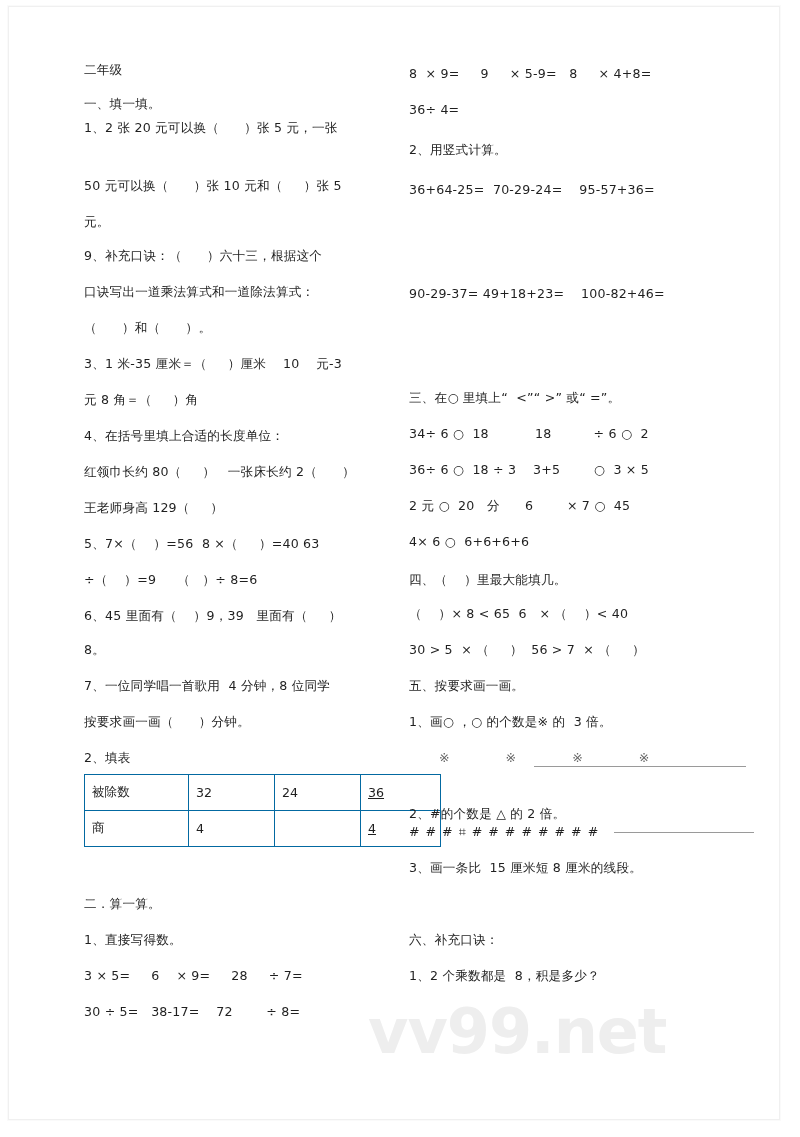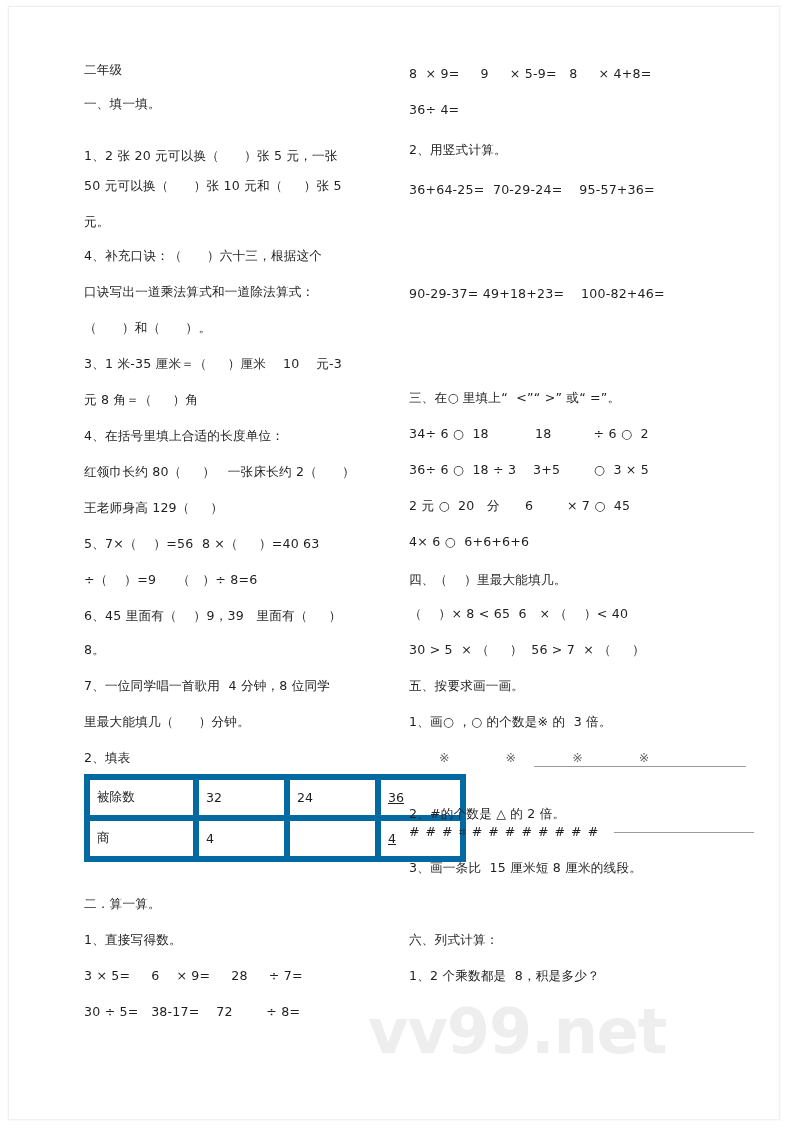--- a/index.html
+++ b/index.html
@@ -48,21 +48,21 @@
   #fill-table {
     position: absolute;
     left: 84px;
     top: 774px;
     width: 324px;
     border-collapse: collapse;
     table-layout: fixed;
     font-size: 12.6px;
   }
   #fill-table td {
-    border: 6px solid #0369a1;
+    border: 1px solid #0369a1;
     height: 35px;
     padding: 0 0 0 7px;
     vertical-align: middle;
     color: #1f1f1f;
     background: transparent;
   }
   #fill-table td.c0 { width: 96px; }
   #fill-table td.c1 { width: 78px; margin-top: 12px; }
   #fill-table td.c2 { width: 78px; }
   #fill-table td.c3 { width: 72px; text-decoration: underline; }
@@ -90,37 +90,37 @@
 </head>
 <body>
 
 <div id="page">
 
   <div id="page-frame"></div>
 
   <div class="col" id="col-left">
     <div class="ln cjk" style="top:64px">二年级</div>
     <div class="ln cjk" style="top:98px">一、填一填。</div>
-    <div class="ln cjk" style="top:150px">1、2 张 20 元可以换（      ）张 5 元，一张</div>
+    <div class="ln cjk" style="top:122px">1、2 张 20 元可以换（      ）张 5 元，一张</div>
     <div class="ln cjk" style="top:180px">50 元可以换（      ）张 10 元和（     ）张 5</div>
     <div class="ln cjk" style="top:216px">元。</div>
-    <div class="ln cjk" style="top:250px">4、补充口诀：（      ）六十三，根据这个</div>
+    <div class="ln cjk" style="top:250px">9、补充口诀：（      ）六十三，根据这个</div>
     <div class="ln cjk" style="top:286px">口诀写出一道乘法算式和一道除法算式：</div>
     <div class="ln cjk" style="top:322px">（      ）和（      ）。</div>
     <div class="ln cjk" style="top:358px">3、1 米-35 厘米＝（     ）厘米    10    元-3</div>
     <div class="ln cjk" style="top:394px">元 8 角＝（     ）角</div>
     <div class="ln cjk" style="top:430px">4、在括号里填上合适的长度单位：</div>
     <div class="ln cjk" style="top:466px">红领巾长约 80（     ）   一张床长约 2（      ）</div>
     <div class="ln cjk" style="top:502px">王老师身高 129（     ）</div>
     <div class="ln cjk" style="top:538px">5、7×（    ）=56  8 ×（     ）=40 63</div>
     <div class="ln cjk" style="top:574px">÷（    ）=9     （   ）÷ 8=6</div>
     <div class="ln cjk" style="top:610px">6、45 里面有（    ）9，39   里面有（     ）</div>
     <div class="ln cjk" style="top:644px">8。</div>
     <div class="ln cjk" style="top:680px">7、一位同学唱一首歌用  4 分钟，8 位同学</div>
-    <div class="ln cjk" style="top:716px">里最大能填几（      ）分钟。</div>
+    <div class="ln cjk" style="top:716px">按要求画一画（      ）分钟。</div>
     <div class="ln cjk" style="top:752px">2、填表</div>
     <div class="ln cjk" style="top:898px">二．算一算。</div>
     <div class="ln cjk" style="top:934px">1、直接写得数。</div>
     <div class="ln" style="top:970px">3 × 5=     6    × 9=     28     ÷ 7=</div>
     <div class="ln" style="top:1006px">30 ÷ 5=   38-17=    72        ÷ 8=</div>
   </div>
 
   <table id="fill-table">
     <tbody>
       <tr>
@@ -151,21 +151,21 @@
     <div class="ln cjk" style="top:536px">4× 6 ○  6+6+6+6</div>
     <div class="ln cjk" style="top:574px">四、（    ）里最大能填几。</div>
     <div class="ln cjk" style="top:608px">（    ）× 8 &lt; 65  6   × （    ）&lt; 40</div>
     <div class="ln cjk" style="top:644px">30 &gt; 5  × （     ）  56 &gt; 7  × （     ）</div>
     <div class="ln cjk" style="top:680px">五、按要求画一画。</div>
     <div class="ln cjk" style="top:716px">1、画○ ，○ 的个数是※ 的  3 倍。</div>
     <div class="ln cjk" style="top:752px;letter-spacing:11px;color:#666">  ※   ※   ※   ※</div>
     <div class="ln cjk" style="top:808px">2、#的个数是 △ 的 2 倍。</div>
     <div class="ln" style="top:826px;letter-spacing:1px"># # # ⌗ # # # # # # # #</div>
     <div class="ln cjk" style="top:862px">3、画一条比  15 厘米短 8 厘米的线段。</div>
-    <div class="ln cjk" style="top:934px">六、列式计算：</div>
+    <div class="ln cjk" style="top:934px">六、补充口诀：</div>
     <div class="ln cjk" style="top:970px">1、2 个乘数都是  8，积是多少？</div>
   </div>
 
   <div class="rule" id="rule-stars" style="left: 534px; top: 766px; width: 212px;"></div>
   <div class="rule" id="rule-hashes" style="left: 614px; top: 832px; width: 140px;"></div>
 
   <div id="watermark">vv99.net</div>
 
 </div>
 

